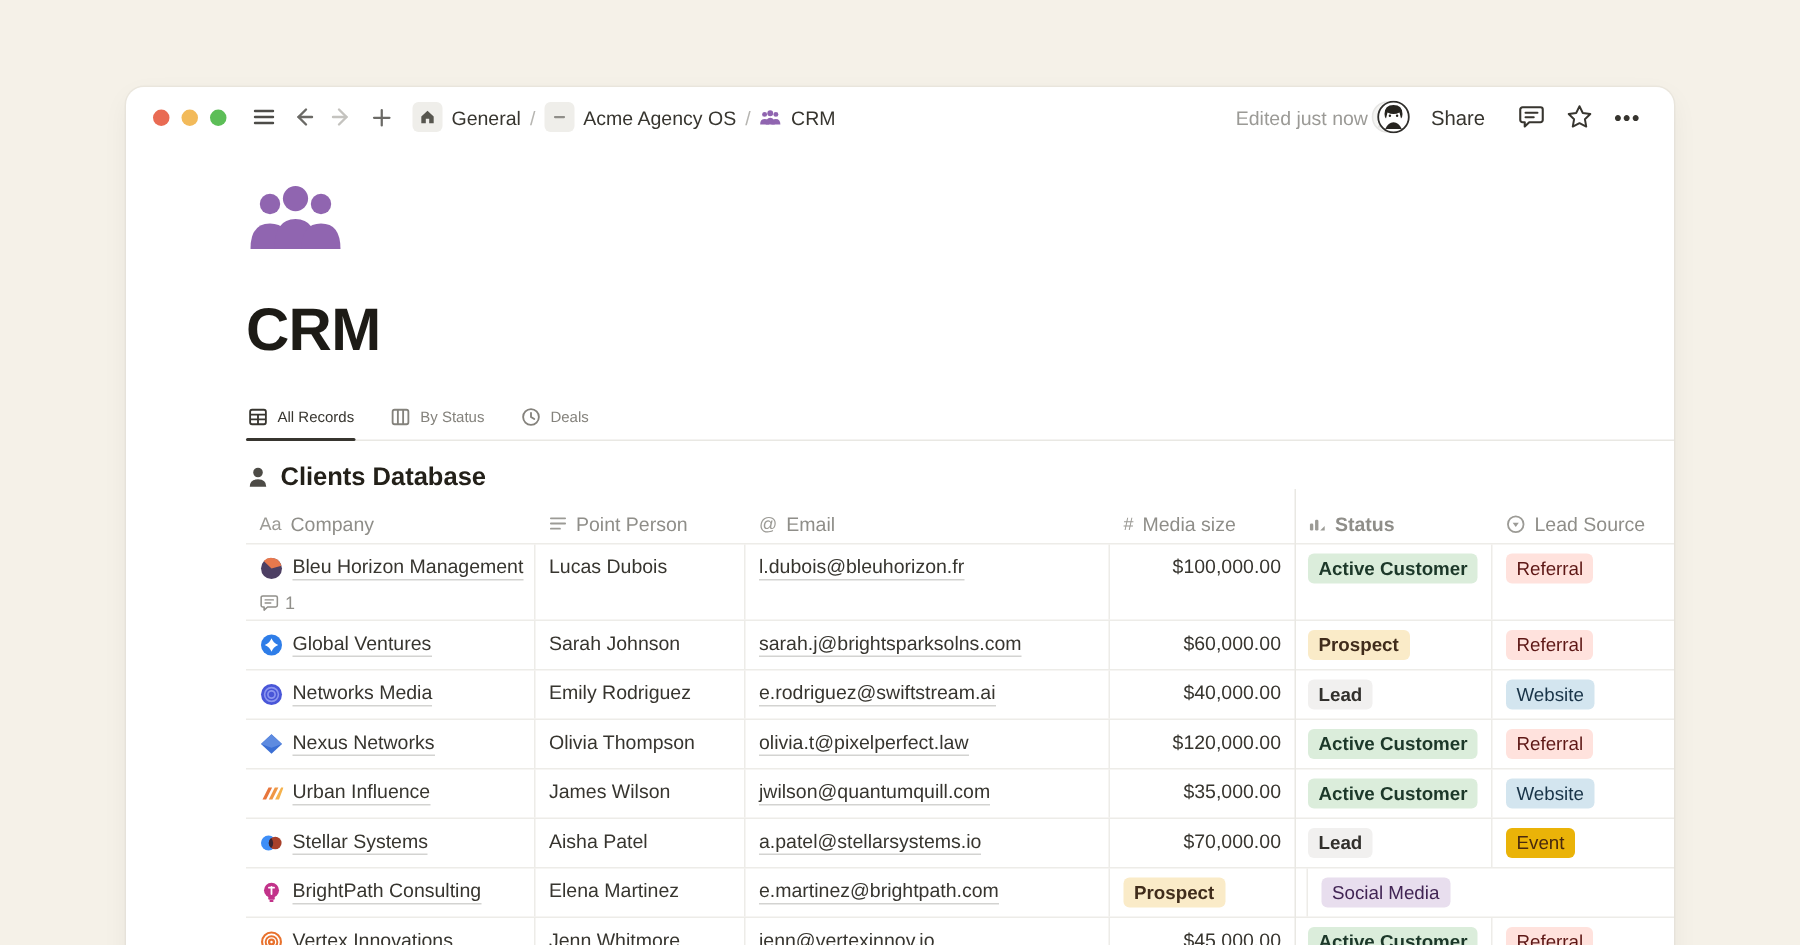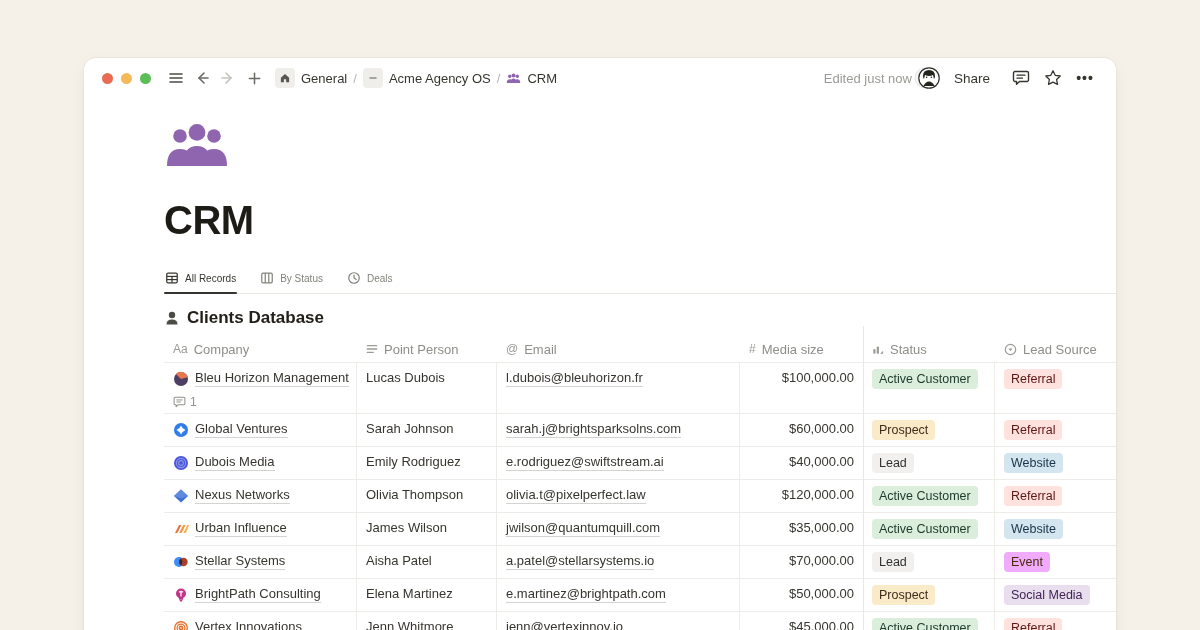--- a/index.html
+++ b/index.html
@@ -48,21 +48,21 @@
 
   .db-heading { margin-top:14px; display:flex; align-items:center; gap:7px; }
   .db-title { font-size:17px; font-weight:700; color:#232019; }
 
   
   .table { margin-top:8px; width:952px; position:relative; font-size:13px; }
   .vline { position:absolute; left:699px; top:-10px; bottom:0; width:1px; background:#E9E8E3; }
   .thead { display:flex; height:26px; align-items:center; color:#8F8E89; }
   .th { display:flex; align-items:center; gap:6px; padding:0 9px; height:100%; }
   .th .picon { color:#9C9B96; display:flex; align-items:center; font-size:12px; }
-  .c0{width:193px;} .c1{width:140px;} .c2{width:243px;} .c3{width:123px;} .c4{width:132px;} .c5{width:121px;}
+  .c0{width:193px;} .c1{width:140px;} .c2{width:243px;} .c3{width:123px;} .c4{width:132px;font-weight:bold;} .c5{width:121px;}
   .trow { display:flex; border-top:1px solid #EDECE8; }
   .trow:last-child { border-bottom:1px solid #EDECE8; }
   .td { padding:6px 9px; border-right:1px solid #EDECE8; display:flex; align-items:flex-start; }
   .td.c3 { justify-content:flex-end; border-right:none; }
   .td.c5 { border-right:none; }
   .cline { display:flex; align-items:flex-end; gap:6px; min-height:18px; }
   .cname { font-weight:500; color:#37352F; border-bottom:1px solid rgba(55,53,47,.22);
            white-space:nowrap; cursor:pointer; line-height:17px; }
   .email { color:#37352F; border-bottom:1px solid rgba(55,53,47,.22); white-space:nowrap; cursor:pointer; line-height:17px; }
   .plain { line-height:18px; }
@@ -356,21 +356,21 @@
             <div class="td c0">
               <div>
                 <div class="cline">
                   <span class="logo">
                     <svg width="16" height="16" viewBox="0 0 16 16">
                       <circle cx="8" cy="8" r="7" fill="#4956D8"></circle>
                       <circle cx="8" cy="8" r="4.6" fill="none" stroke="#8C96EF" stroke-width="1.1"></circle>
                       <circle cx="8" cy="8" r="2.4" fill="none" stroke="#8C96EF" stroke-width="1.1"></circle>
                     </svg>
                   </span>
-                  <span class="cname">Dubois Media</span>
+                  <span class="cname">Networks Media</span>
                 </div>
               </div>
             </div>
             <div class="td c1">
               <span class="plain">Emily Rodriguez</span>
             </div>
             <div class="td c2">
               <span class="email">e.rodriguez@swiftstream.ai</span>
             </div>
             <div class="td c3">
@@ -467,21 +467,21 @@
             <div class="td c2">
               <span class="email">a.patel@stellarsystems.io</span>
             </div>
             <div class="td c3">
               <span class="plain">$70,000.00</span>
             </div>
             <div class="td c4">
               <span class="badge" style="background:#F1F0EF;color:#32302C;">Lead</span>
             </div>
             <div class="td c5">
-              <span class="badge" style="background:#f0abfc;color:#49290E;">Event</span>
+              <span class="badge" style="background:#eab308;color:#49290E;">Event</span>
             </div>
           </div>
           <div class="trow">
             <div class="td c0">
               <div>
                 <div class="cline">
                   <span class="logo">
                     <svg width="16" height="16" viewBox="0 0 16 16">
                       <circle cx="8" cy="6.5" r="5" fill="#C2338A"></circle>
                       <rect x="5.8" y="10.8" width="4.4" height="2" rx=".8" fill="#C2338A"></rect>
@@ -491,23 +491,20 @@
                   </span>
                   <span class="cname">BrightPath Consulting</span>
                 </div>
               </div>
             </div>
             <div class="td c1">
               <span class="plain">Elena Martinez</span>
             </div>
             <div class="td c2">
               <span class="email">e.martinez@brightpath.com</span>
-            </div>
-            <div class="td c3">
-              <span class="plain">$50,000.00</span>
             </div>
             <div class="td c4">
               <span class="badge" style="background:#FAEBC8;color:#402C1B;">Prospect</span>
             </div>
             <div class="td c5">
               <span class="badge" style="background:#E8DEEE;color:#412454;">Social Media</span>
             </div>
           </div>
           <div class="trow">
             <div class="td c0">

